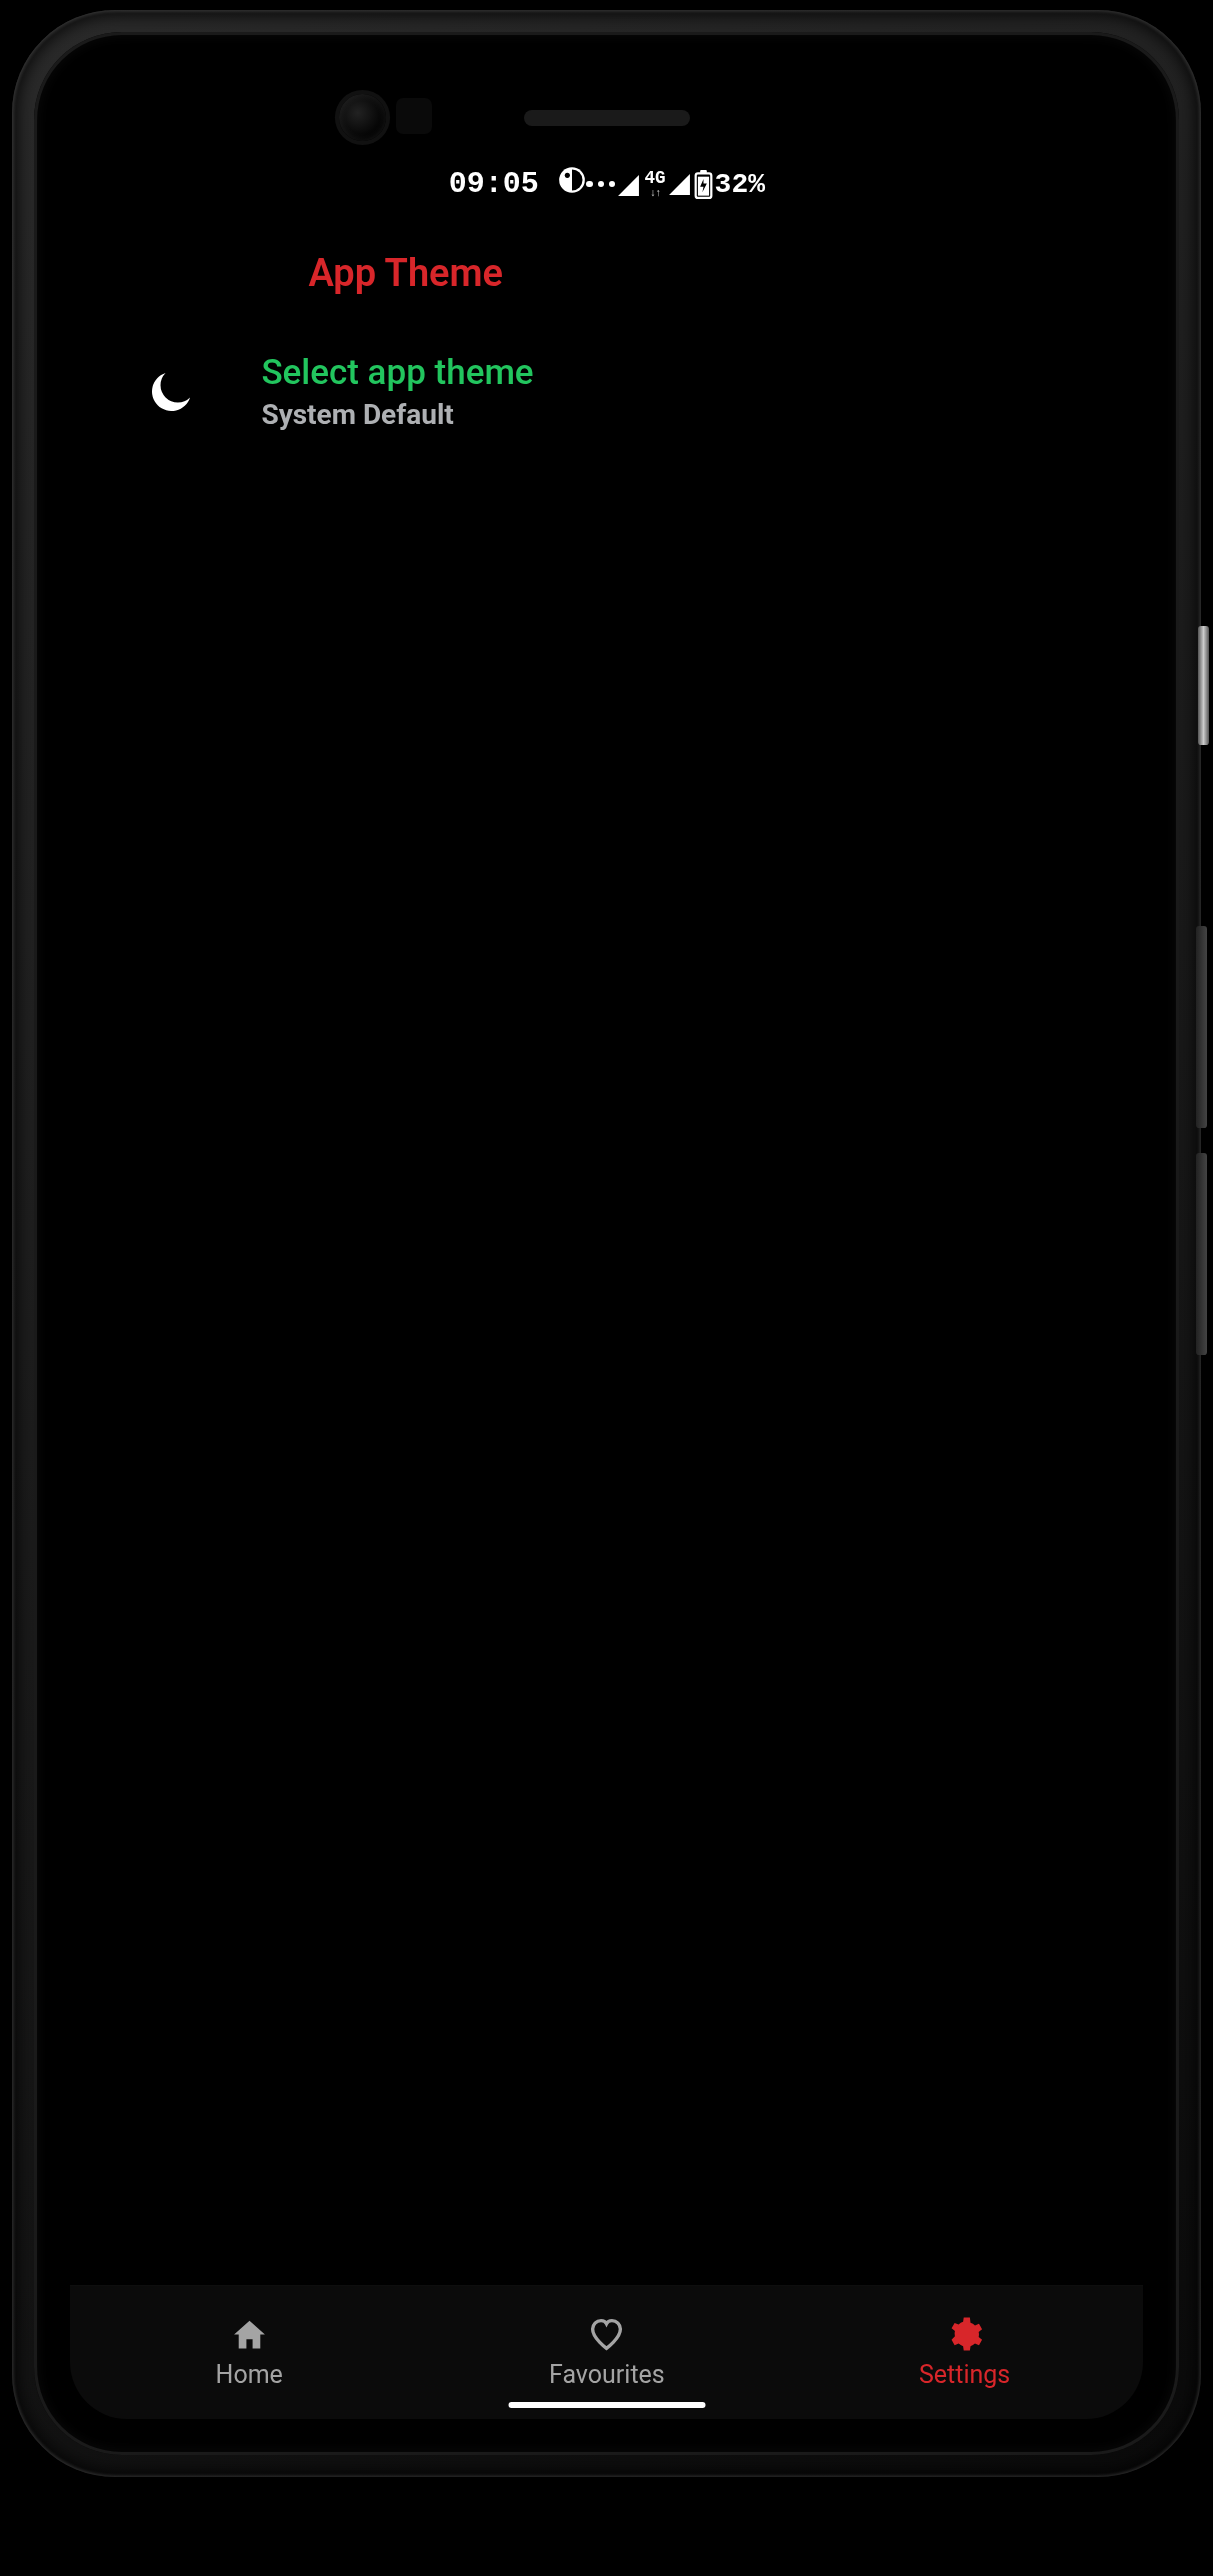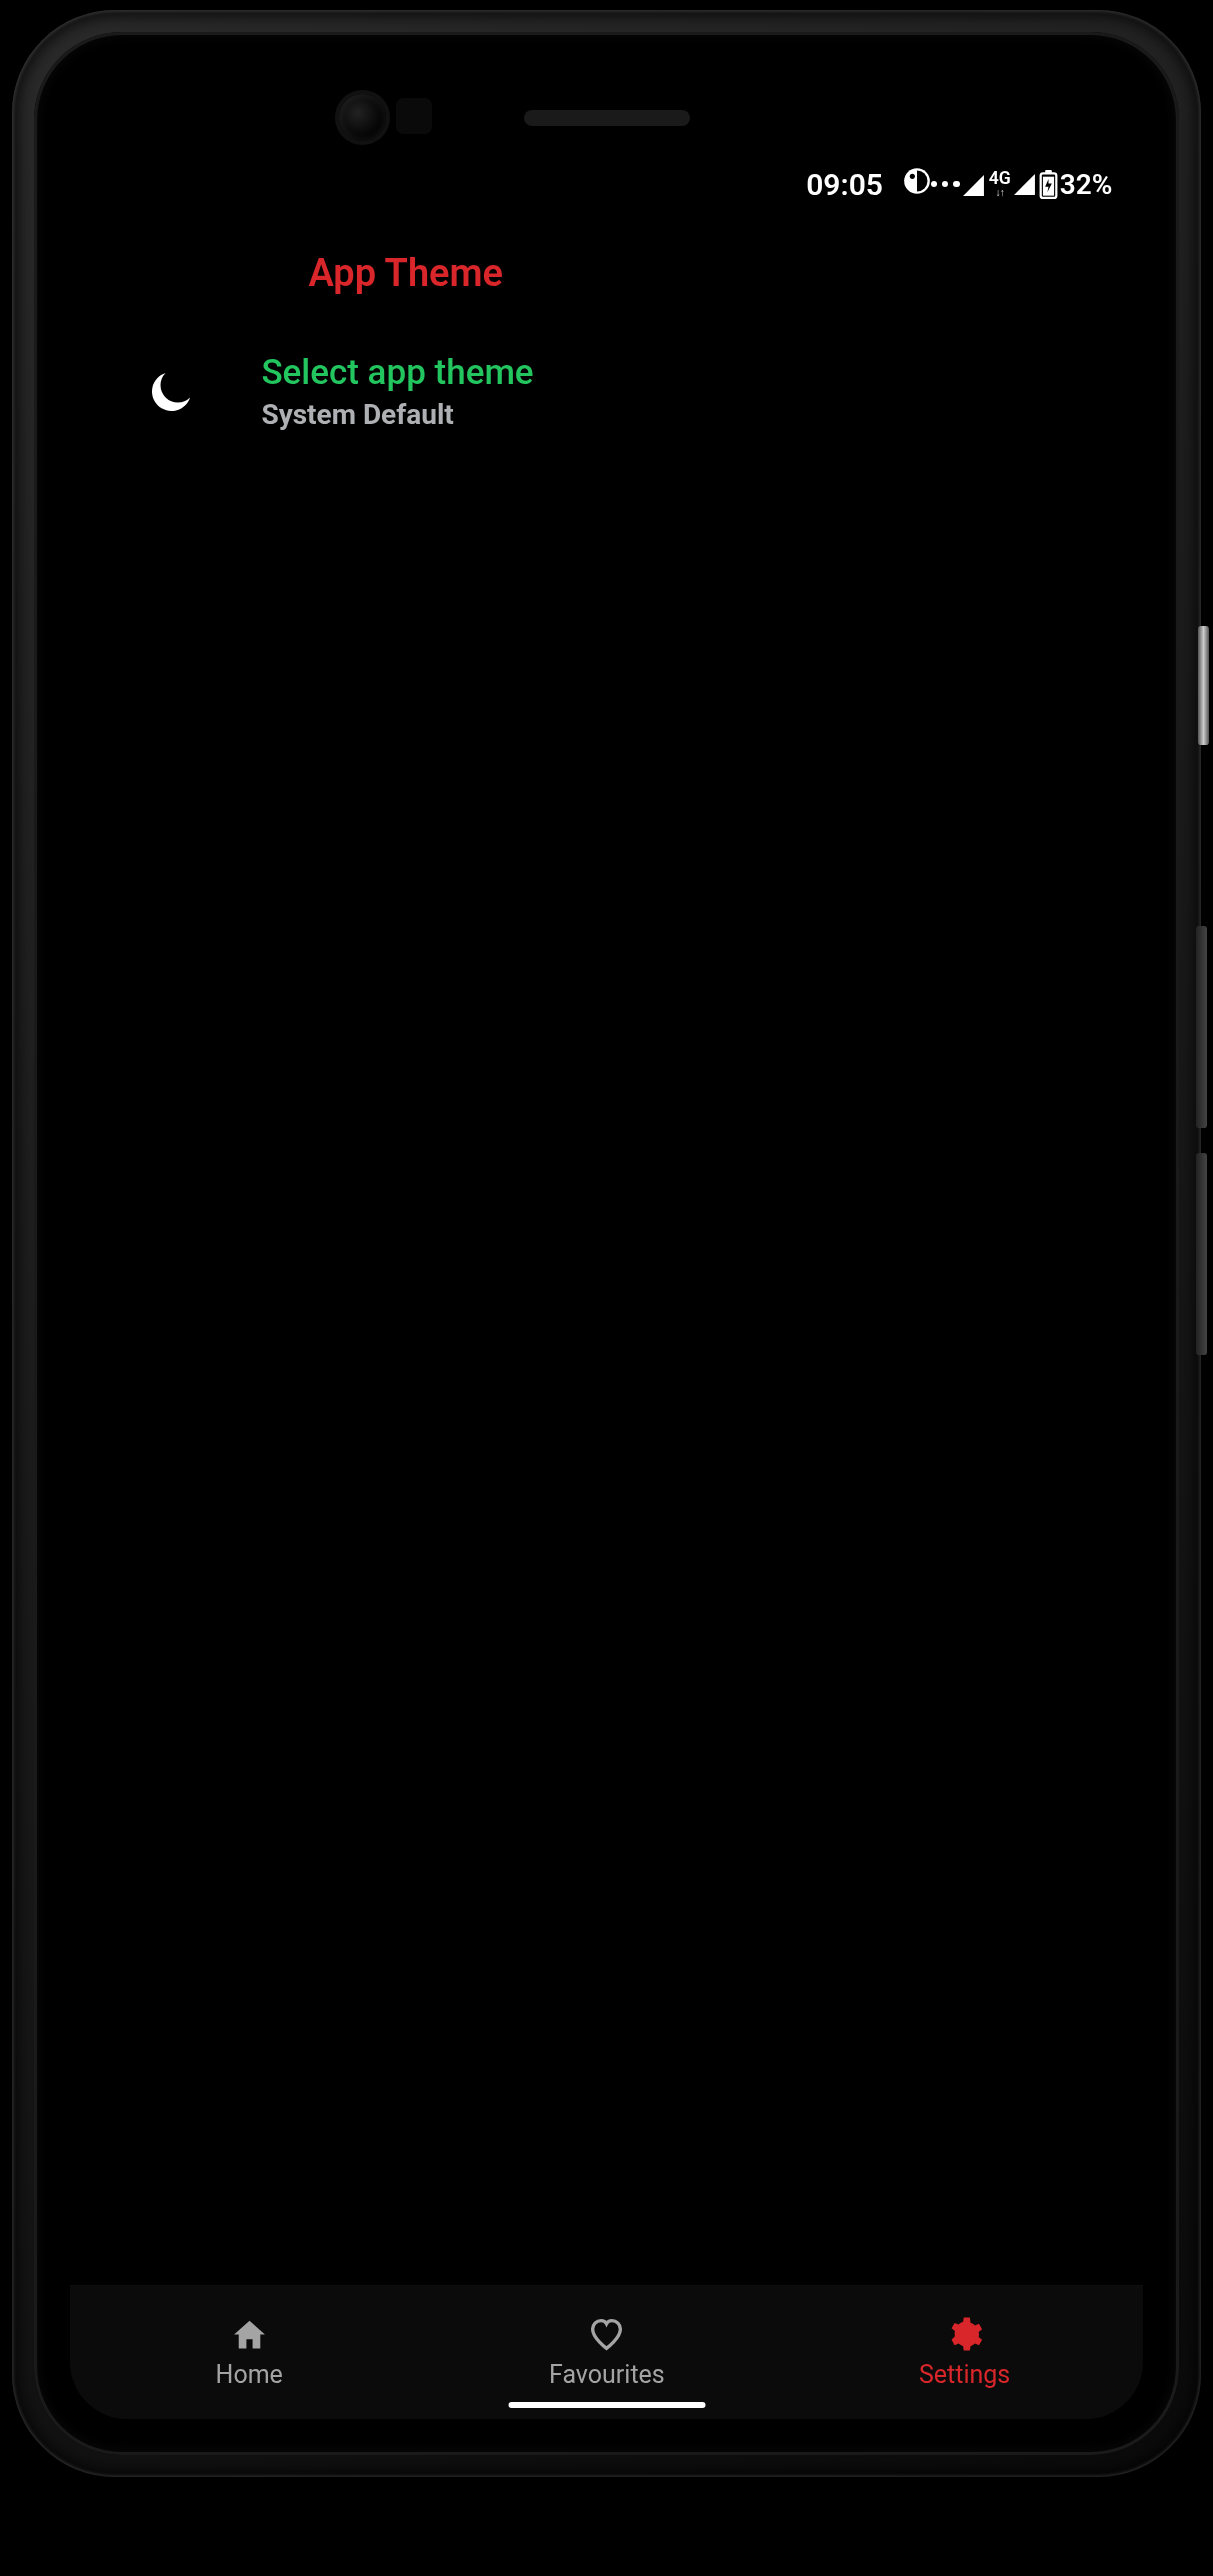--- a/index.html
+++ b/index.html
@@ -100,23 +100,24 @@
     overflow: hidden;
     display: flex;
     flex-direction: column;
   }
 
   
   .status-bar {
     height: 72px;
     display: flex;
     align-items: center;
-    justify-content: flex-end;
+    justify-content: center;
     padding: 0 31px;
     color: #fff;
+    font-family: Liberation Mono, monospace;
   }
   .status-left {
     display: flex;
     align-items: center;
     gap: 19.7px;
     font-size: 30px;
     font-weight: 600;
   }
   .status-right {
     display: flex;

